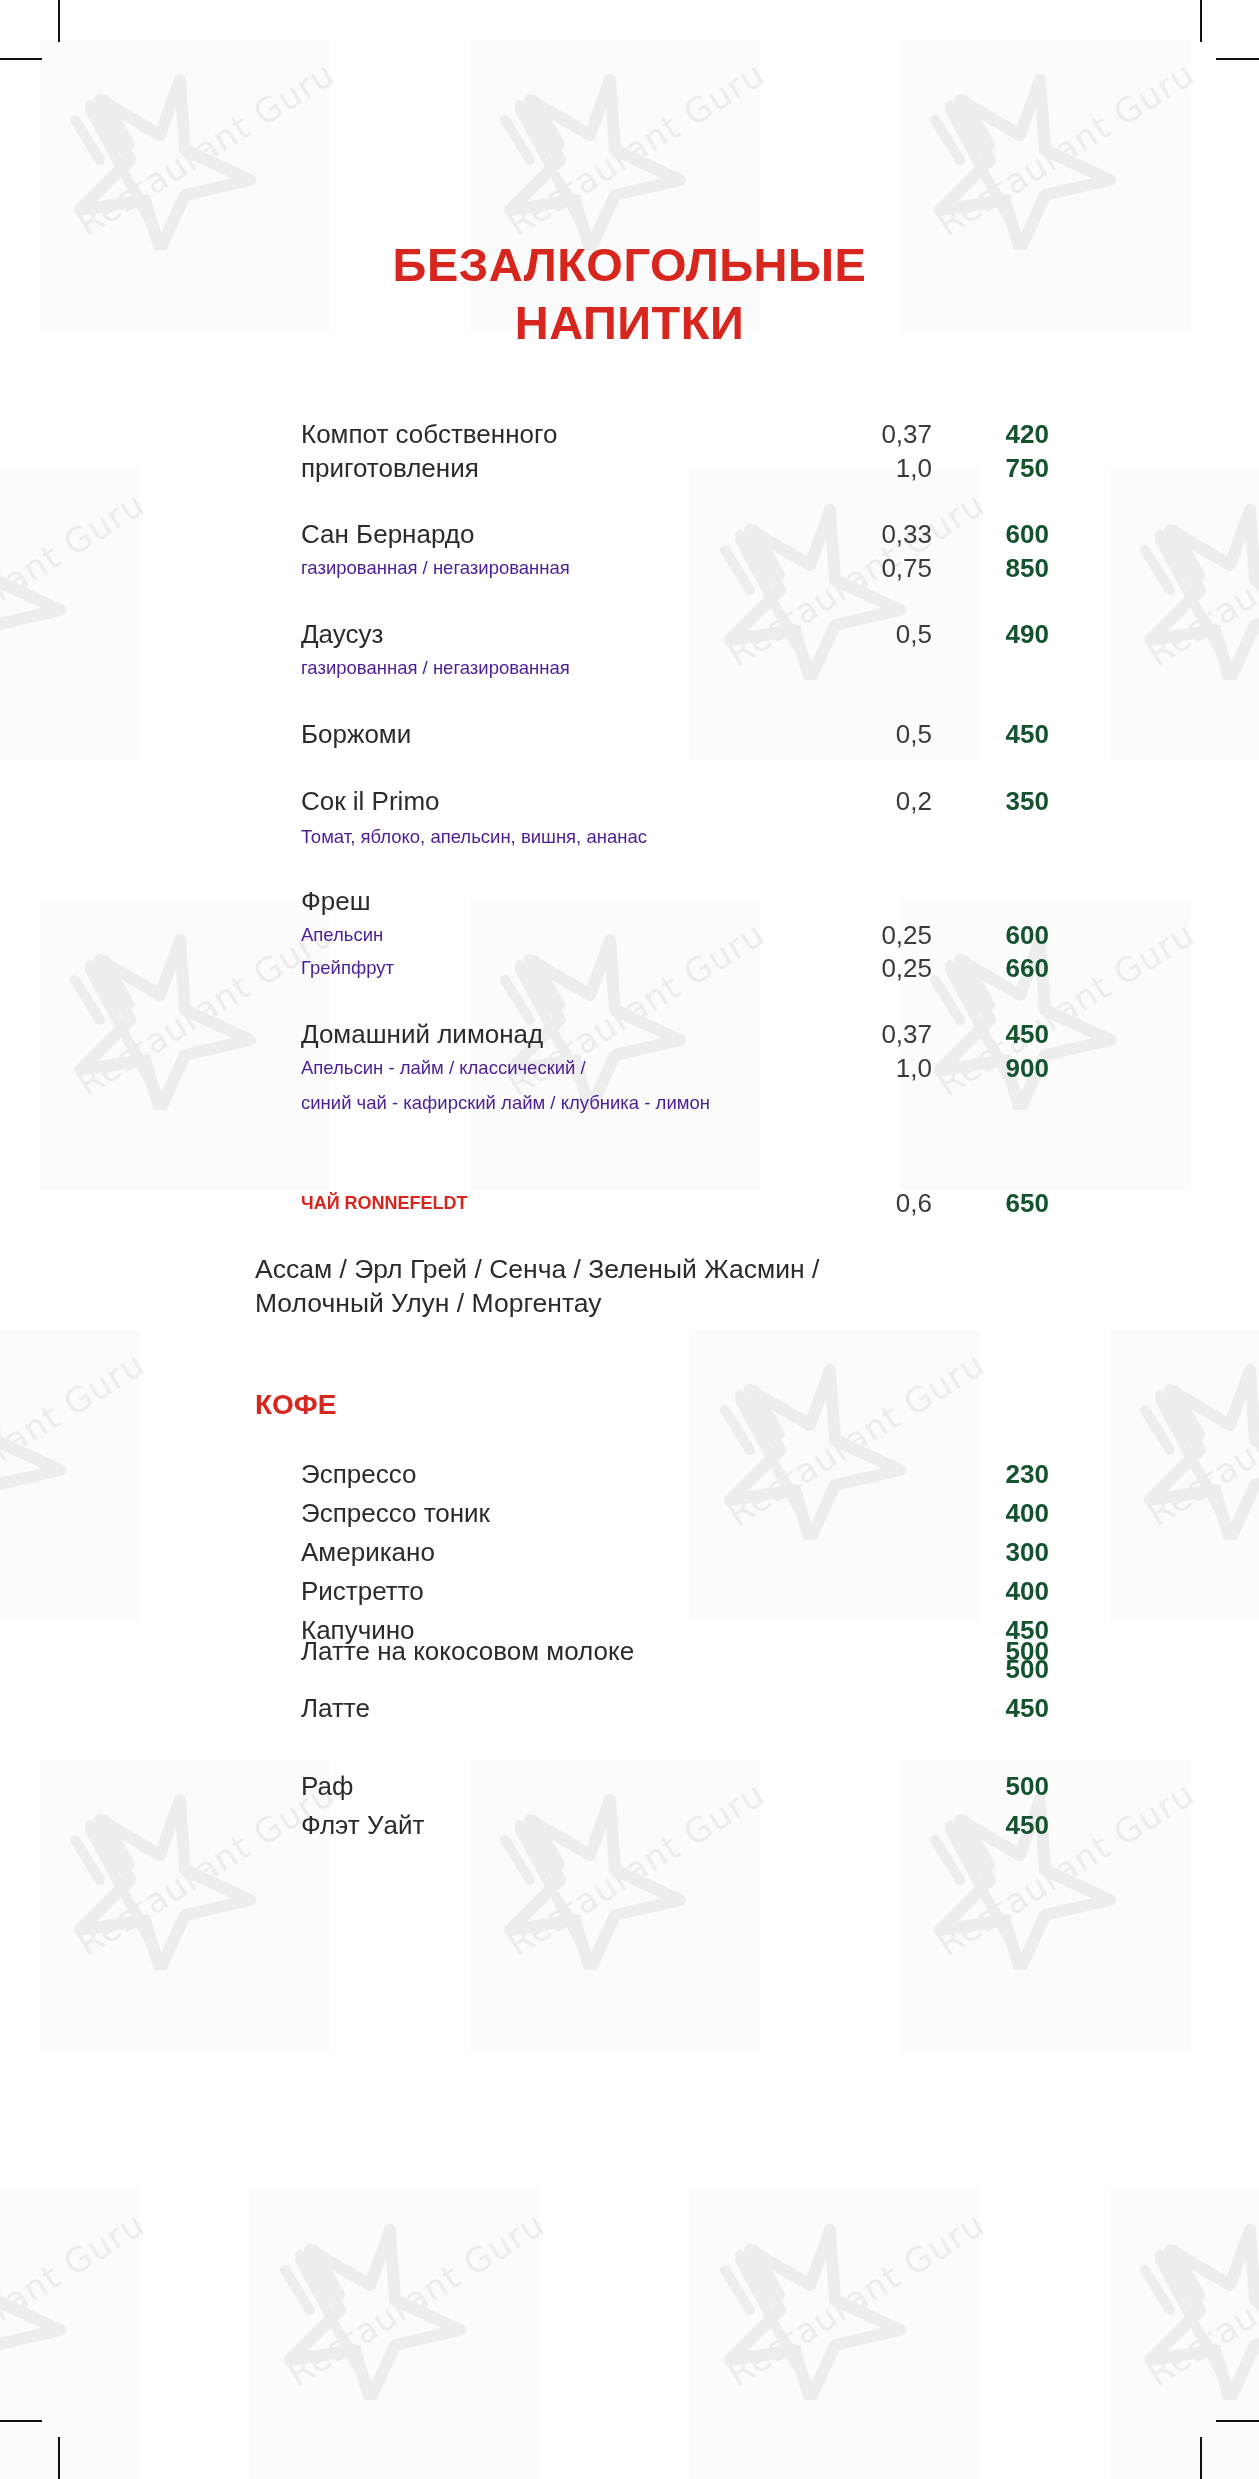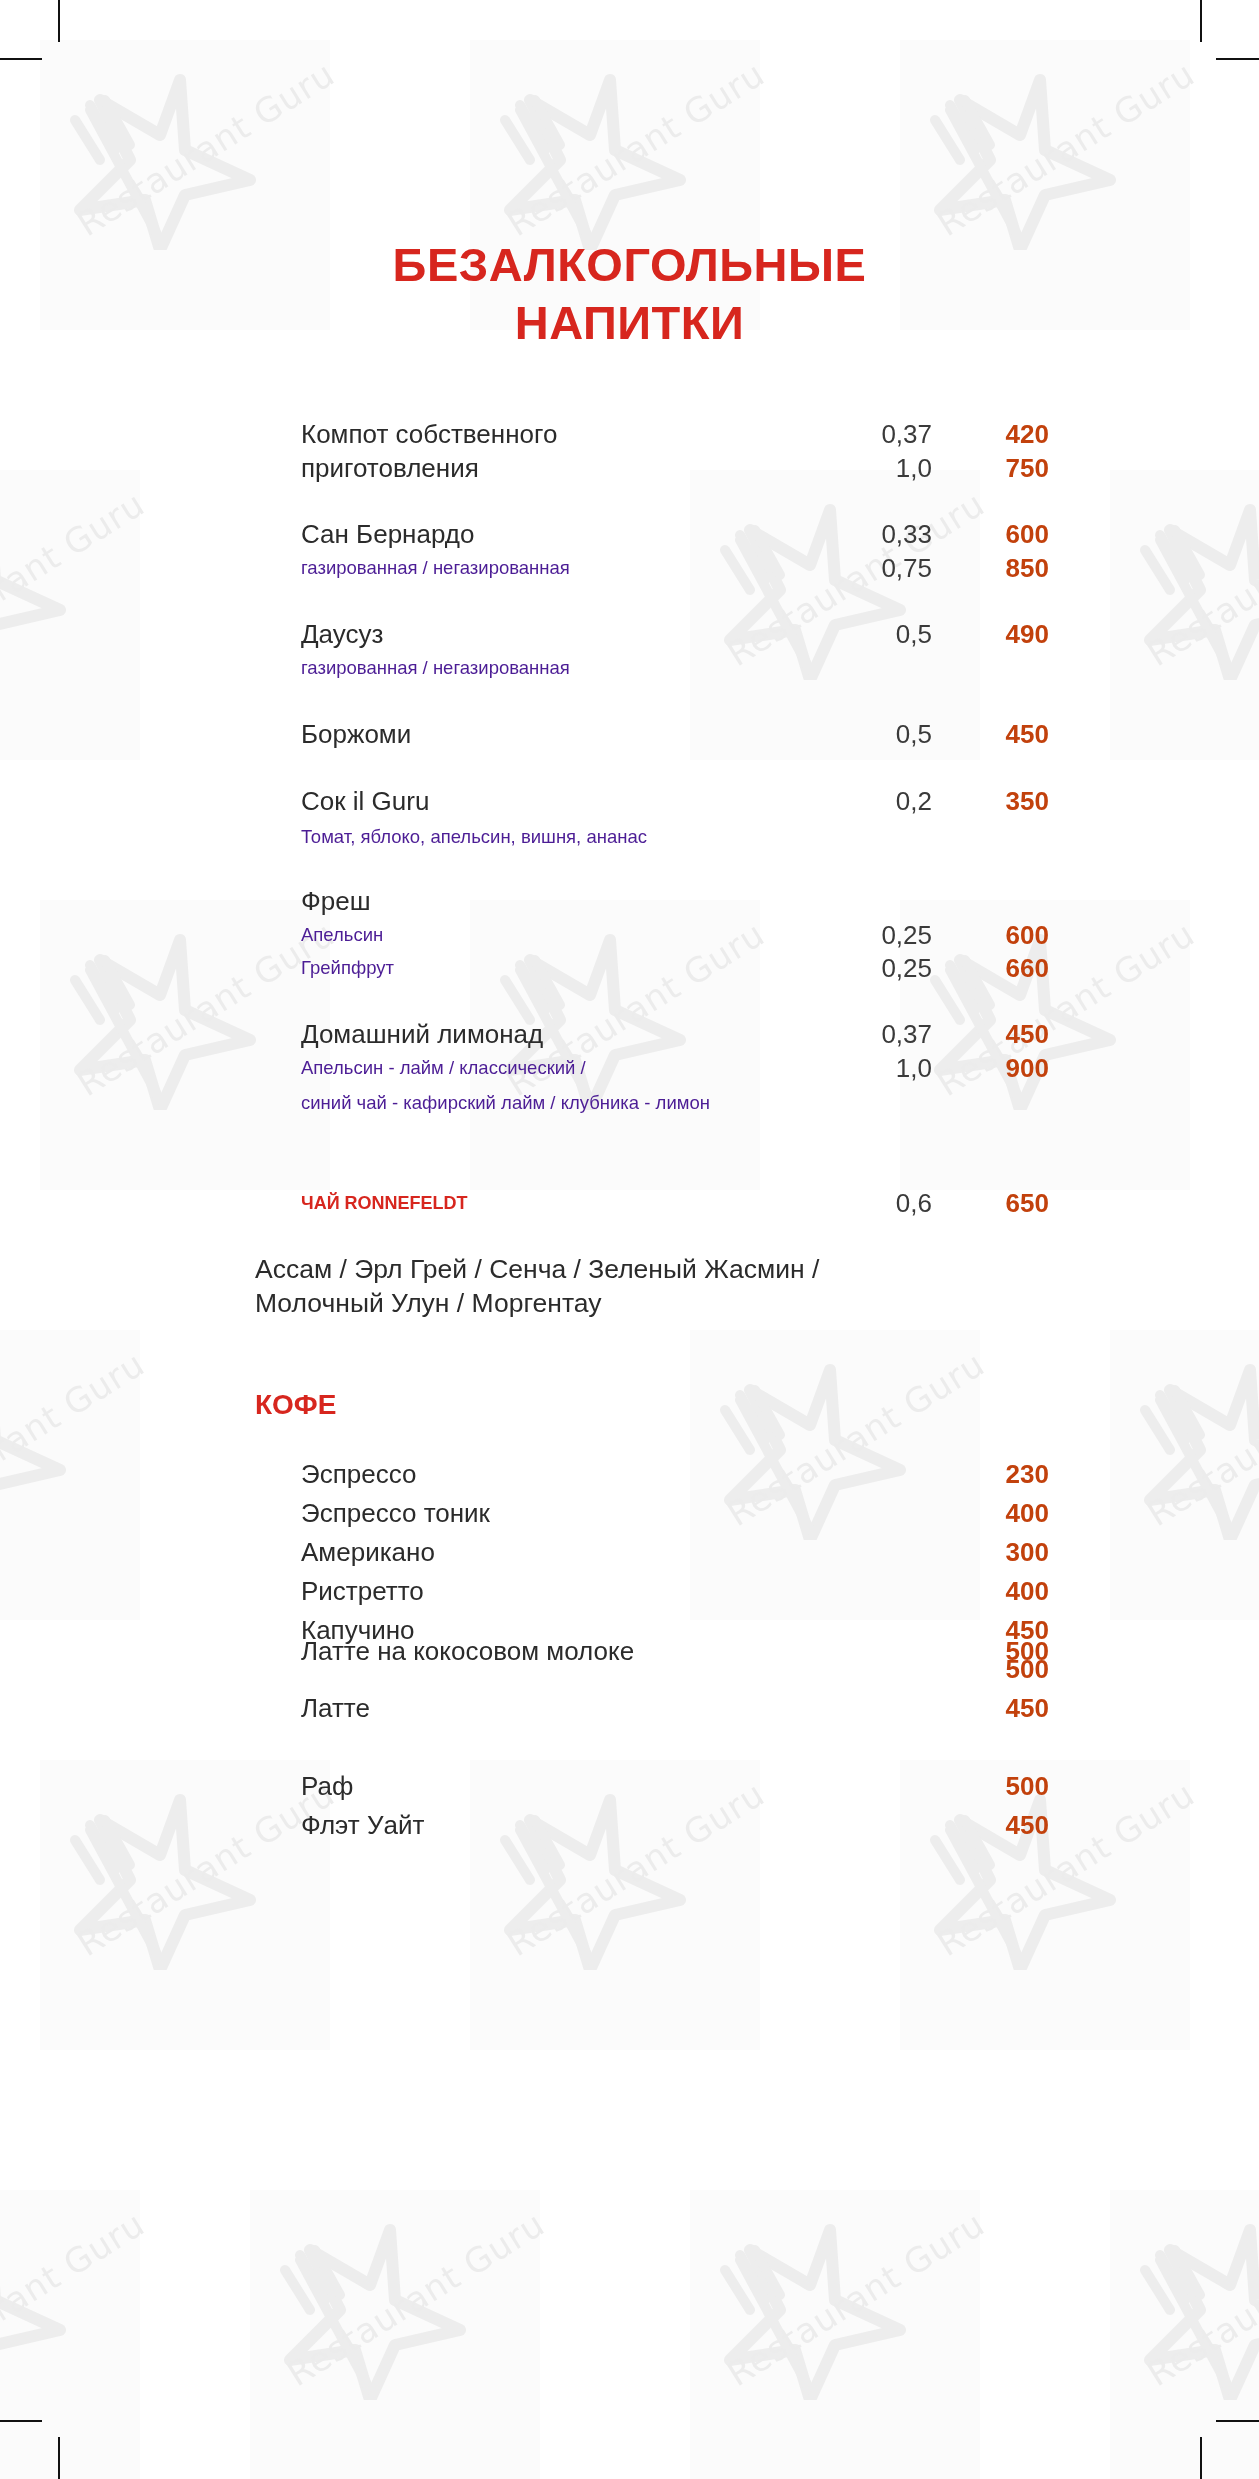--- a/index.html
+++ b/index.html
@@ -28,21 +28,21 @@
     .content { position: absolute; left: 0; top: 0; width: 1259px; z-index: 1; }
     .title {
       position: absolute; left: 0; width: 1259px; top: 236px;
       text-align: center; color: #d7261e; font-weight: bold;
       font-size: 47px; line-height: 58px; letter-spacing: 0.5px;
     }
     .row { position: absolute; left: 255px; width: 750px; height: 34px; margin-left: 46px; }
     .name { position: absolute; left: 0; top: 0; font-size: 26px; line-height: 34px; white-space: nowrap; color: #2b2b2b; }
     .sub  { position: absolute; left: 0; top: 0; font-size: 18.5px; line-height: 34px; white-space: nowrap; color: #4c1d95; }
     .vol  { position: absolute; right: 119px; top: 0; font-size: 26px; line-height: 34px; color: #3a3a3a; text-align: right; }
-    .price{ position: absolute; right: 2px; top: 0; font-size: 26px; line-height: 34px; font-weight: bold; color: #c2410c; text-align: right; }
+    .price{ position: absolute; right: 2px; top: 0; font-size: 26px; line-height: 34px; font-weight: bold; color: #14532d; text-align: right; }
     .section-head { position: absolute; left: 255px; font-size: 28px; line-height: 36px; font-weight: bold; color: #d7261e; white-space: nowrap; }
     .tea-desc { position: absolute; left: 255px; font-size: 26.5px; line-height: 34px; color: #2b2b2b; white-space: nowrap; }
   </style>
 </head>
 <body>
 
 <div class="wm-layer">
   <div class="wm-tile" style="left:40px;top:40px">
     <svg width="200" height="190" viewBox="0 0 200 190">
         <path d="M120 20 L125 90 L190 120 L125 135 L100 190 L85 140 L20 150 L70 100 L40 40 L100 75 Z" fill="none" stroke="#ededed" stroke-width="12" stroke-linejoin="round"></path>
@@ -225,21 +225,21 @@
     <span class="sub">газированная / негазированная</span>
   </div>
 
   <div class="row" style="top:717px">
     <span class="name">Боржоми</span>
     <span class="vol">0,5</span>
     <span class="price">450</span>
   </div>
 
   <div class="row" style="top:784px">
-    <span class="name">Сок il Guru</span>
+    <span class="name">Сок il Primo</span>
     <span class="vol">0,2</span>
     <span class="price">350</span>
   </div>
   <div class="row" style="top:820px">
     <span class="sub">Томат, яблоко, апельсин, вишня, ананас</span>
   </div>
 
   <div class="row" style="top:884px">
     <span class="name">Фреш</span>
   </div>

